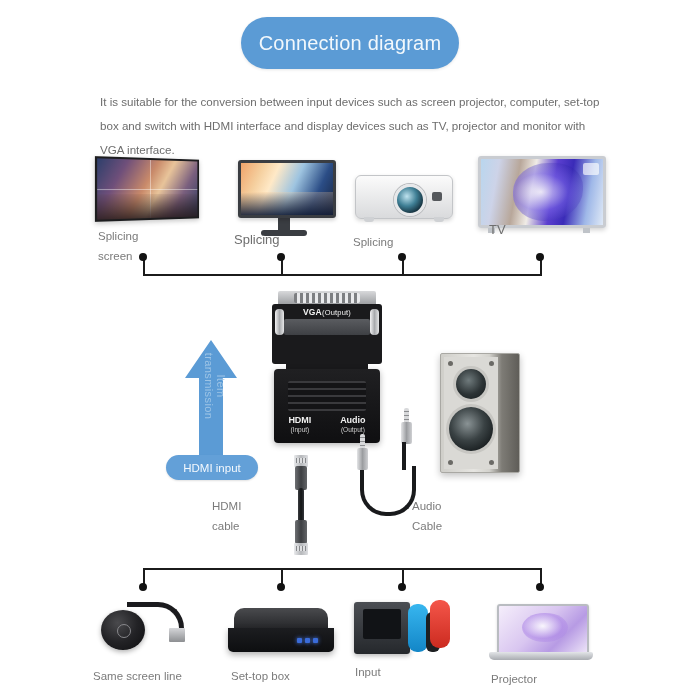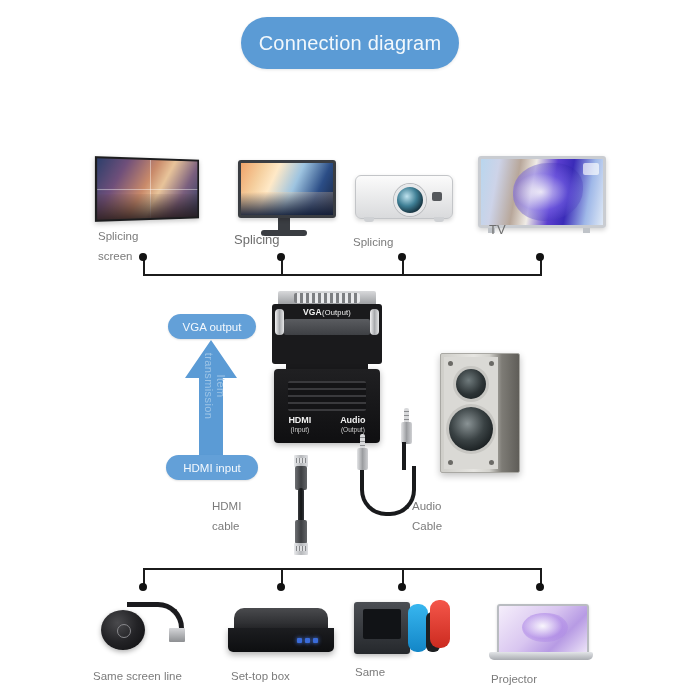--- a/index.html
+++ b/index.html
@@ -202,20 +202,21 @@
 </style>
 </head>
 <body>
 
 <div class="stage">
 
   <div class="title-pill">
     <span>Connection diagram</span>
   </div>
 
+  <div class="desc">It is suitable for the conversion between input devices such as screen projector, computer, set-top box and switch with HDMI interface and display devices such as TV, projector and monitor with VGA interface.</div>
 
   <div class="dev" style="left:96px;top:158px;">
     <div class="splice">
         <div class="mtn"></div>
       </div>
   </div>
   <div class="lbl" style="left:98px;top:226px;width:100px;">Splicing
 screen</div>
 
   <div class="dev" style="left:238px;top:160px;">
@@ -280,23 +281,20 @@
           <i>(Input)</i>
         </div>
         <div>
           <b>Audio</b>
           <i>(Output)</i>
         </div>
       </div>
     </div>
   </div>
 
-  <div class="pill" style="left:168px;top:314px;width:88px;">
-    <span>VGA output</span>
-  </div>
 
   <div class="arrowwrap">
     <svg width="56" height="118" viewBox="0 0 56 118">
       <polygon points="28,0 54,38 40,38 40,118 16,118 16,38 2,38" fill="#5b9bd5"></polygon>
     </svg>
     <div class="arrowtxt">Item transmission</div>
   </div>
 
   <div class="pill" style="left:166px;top:455px;width:92px;">
     <span>HDMI input</span>
@@ -373,21 +371,21 @@
   <div class="lbl" style="left:231px;top:666px;width:100px;">Set-top box</div>
 
   <div class="dev" style="left:352px;top:598px;">
     <div class="game">
       <div class="dock"></div>
         <div class="jcL"></div>
         <div class="grip"></div>
         <div class="jcR"></div>
     </div>
   </div>
-  <div class="lbl" style="left:355px;top:662px;width:100px;">Same</div>
+  <div class="lbl" style="left:355px;top:662px;width:100px;">Input</div>
 
   <div class="dev" style="left:489px;top:604px;">
     <div class="nb">
       <div class="scr"></div>
         <div class="base"></div>
     </div>
   </div>
   <div class="lbl" style="left:491px;top:669px;width:100px;">Projector</div>
 
 </div>

